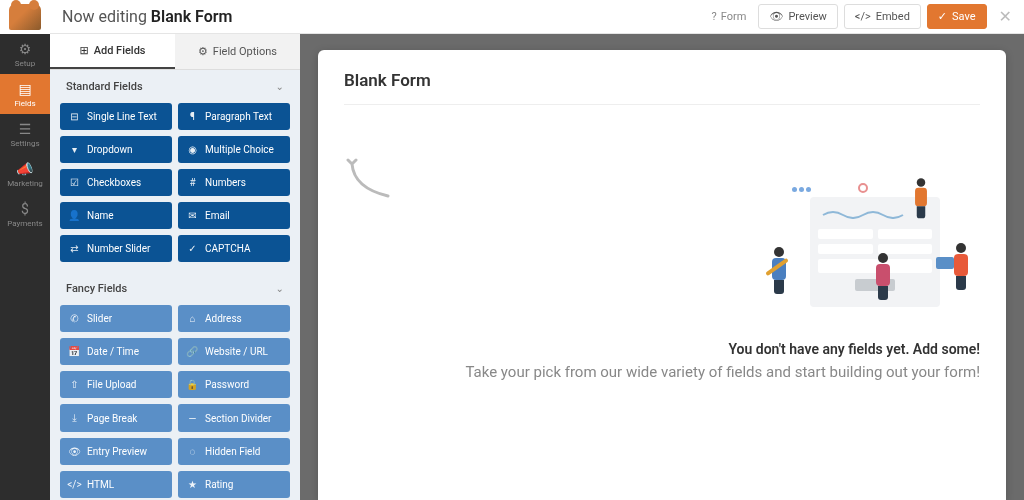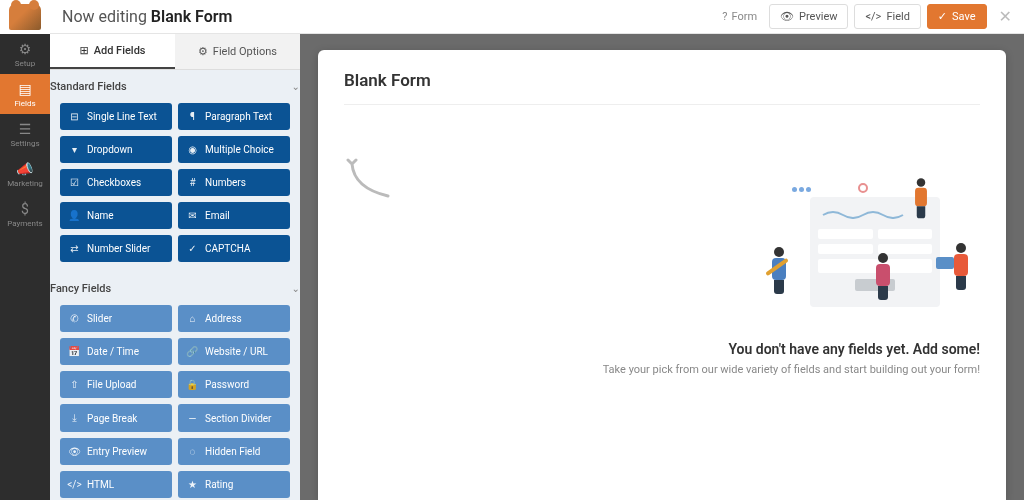--- a/index.html
+++ b/index.html
@@ -21,21 +21,21 @@
 .topbar .tb-btn{display:flex;align-items:center;gap:5px;padding:5px 10px;border:1px solid #ddd;border-radius:3px;font-size:11px;color:#555;margin-left:6px;cursor:pointer;background:#fff}
 .topbar .tb-link{display:flex;align-items:center;gap:4px;font-size:11px;color:#888;margin-right:6px;cursor:pointer}
 .topbar .tb-save{background:#e27730;color:#fff;border:1px solid #e27730}
 .topbar .tb-close{margin-left:12px;color:#bbb;font-size:16px;cursor:pointer}
 .body{flex:1;display:flex;background:#6b6b6b;overflow:hidden}
 .sidebar{width:250px;background:#ebf0f5;display:flex;flex-direction:column;overflow-y:auto}
 .tabs{display:flex;background:#fff;border-bottom:1px solid #ddd}
 .tab{flex:1;text-align:center;padding:10px 0;font-size:11px;color:#555;cursor:pointer;display:flex;align-items:center;justify-content:center;gap:5px}
 .tab.active{border-bottom:2px solid #444;font-weight:500;color:#333}
 .tab:not(.active){background:#f2f2f2}
-.section-head{display:flex;align-items:center;justify-content:space-between;padding:10px 0;font-size:11px;color:#444;font-weight:500;cursor:pointer}
+.section-head{display:flex;align-items:center;justify-content:space-between;padding:10px 16px;font-size:11px;color:#444;font-weight:500;cursor:pointer}
 .chev{color:#888;font-size:10px}
 .fields-grid{display:grid;grid-template-columns:1fr 1fr;gap:6px;padding:0 10px 10px}
 .field-btn{display:flex;align-items:center;gap:7px;padding:8px 9px;border-radius:3px;font-size:10px;cursor:pointer;color:#fff}
 .field-btn.dark{background:#0b5394}
 .field-btn.light{background:#5a8fc7}
 .field-btn .fi{width:11px;display:inline-flex;justify-content:center;opacity:.9;font-size:10px}
 .canvas-wrap{flex:1;padding:16px 18px 0 18px;overflow:hidden}
 .canvas{background:#fff;height:100%;border-radius:6px 6px 0 0;box-shadow:0 2px 8px rgba(0,0,0,.2);padding:20px 26px;overflow:hidden;position:relative}
 .canvas h2{font-size:17px;font-weight:600;color:#333;padding-bottom:14px;border-bottom:1px solid #eee;margin-bottom:10px}
 .arrow{position:absolute;top:108px;left:28px;width:46px;height:44px}
@@ -56,21 +56,21 @@
 .person .head{width:10px;height:10px;background:#333;border-radius:50%;margin:0 auto}
 .person .torso{width:14px;height:22px;border-radius:4px;margin:1px auto 0}
 .person .legs{width:10px;height:14px;background:#2b3a4a;margin:0 auto;border-radius:0 0 3px 3px}
 .p1{left:8px;top:72px}.p1 .torso{background:#4a7fc0}
 .p1::after{content:'';position:absolute;width:26px;height:4px;background:#e0a030;top:18px;left:-4px;transform:rotate(-35deg);border-radius:2px}
 .p2{left:150px;top:0}.p2 .torso{background:#e27730}.p2{transform:scale(.85)}
 .p3{left:112px;top:78px}.p3 .torso{background:#c94f6d}
 .p4{left:190px;top:68px}.p4 .torso{background:#e85a3a}
 .p4::before{content:'';position:absolute;width:18px;height:12px;background:#5a8fc7;top:14px;left:-14px;border-radius:2px}
 .empty h3{font-size:14px;font-weight:600;color:#333;margin-bottom:6px}
-.empty p{font-size:11px;color:#888}
+.empty p{font-size:15px;color:#888}
 </style>
 </head>
 <body>
 
 <div class="app">
   <div class="rail">
     <div class="logo">
         <div class="logo-icon"></div>
       </div>
     <div class="rail-item">
@@ -101,21 +101,21 @@
       <div class="tb-link">
           <span>?</span>
           <span>Form</span>
         </div>
       <div class="tb-btn">
           <span>👁</span>
           <span>Preview</span>
         </div>
       <div class="tb-btn">
           <span>&lt;/&gt;</span>
-          <span>Field</span>
+          <span>Embed</span>
         </div>
       <div class="tb-btn tb-save">
           <span>✓</span>
           <span>Save</span>
         </div>
       <div class="tb-close"><span>✕</span></div>
     </div>
     <div class="body">
       <div class="sidebar">
         <div class="tabs">

